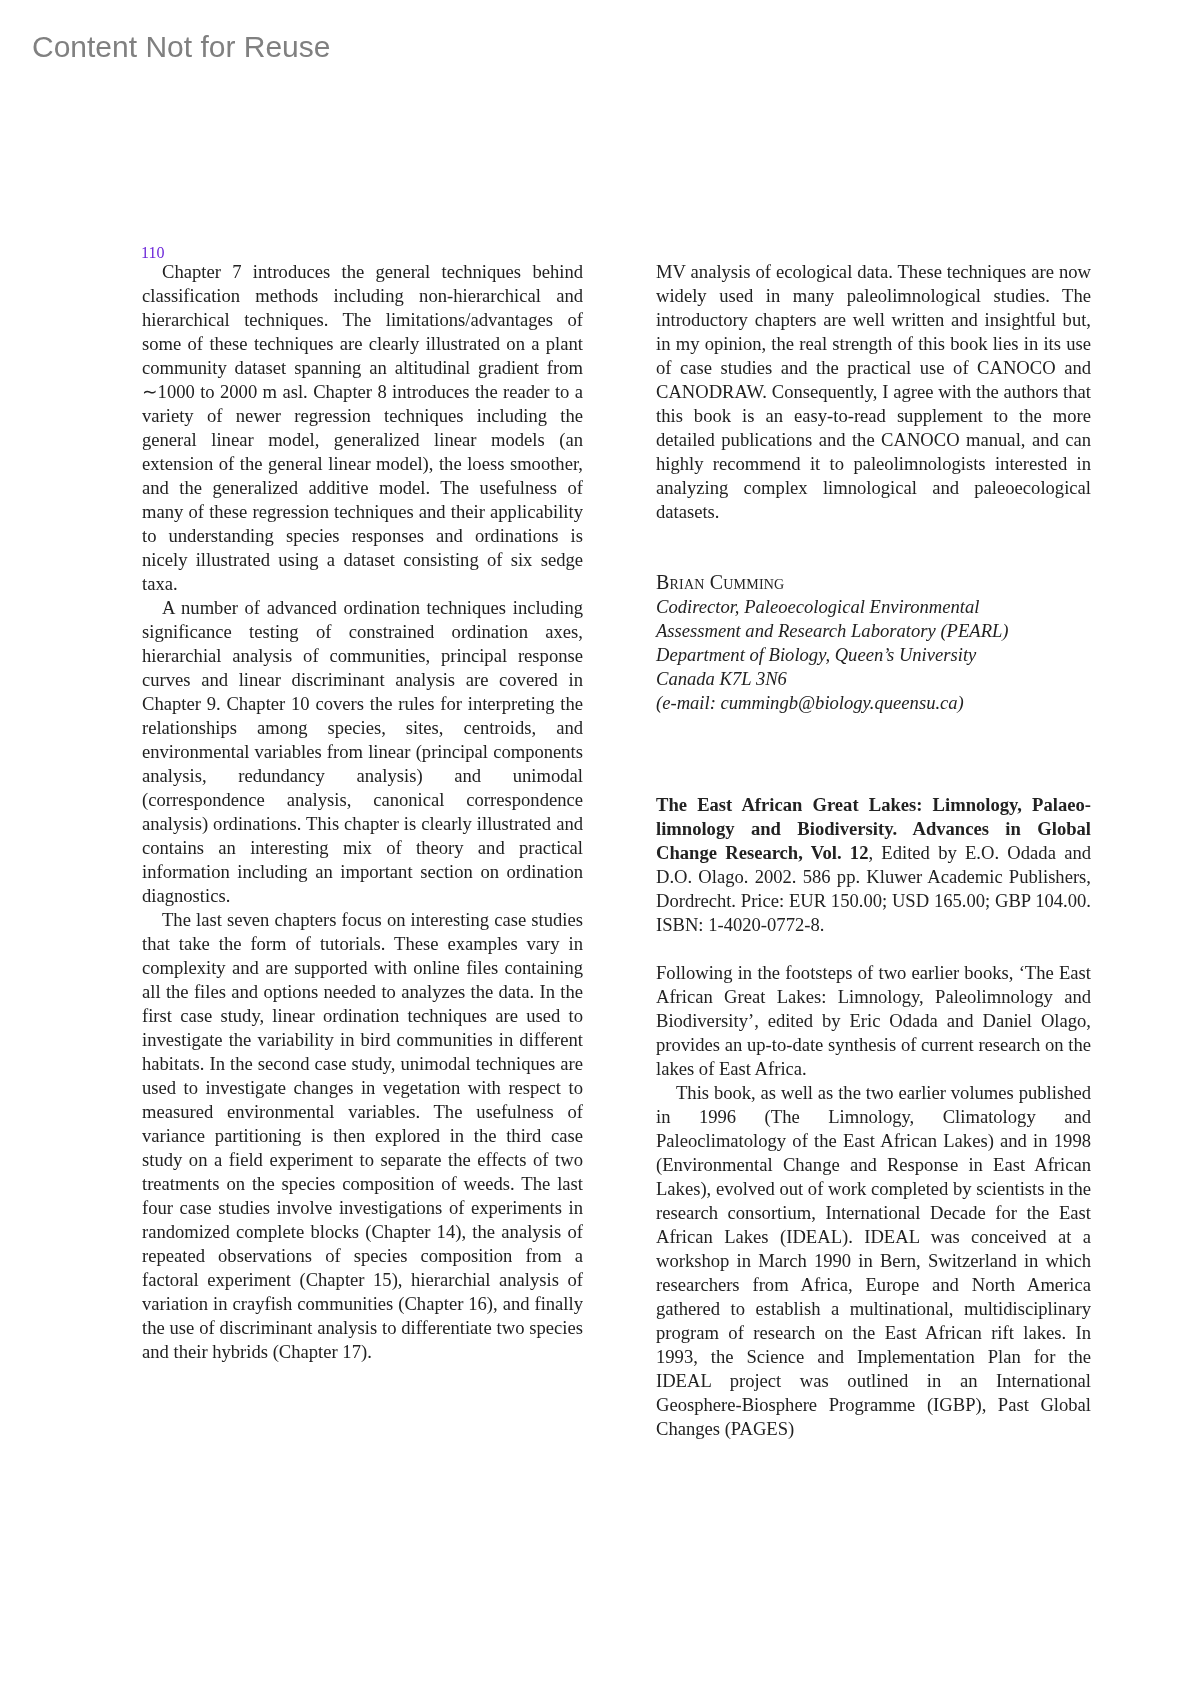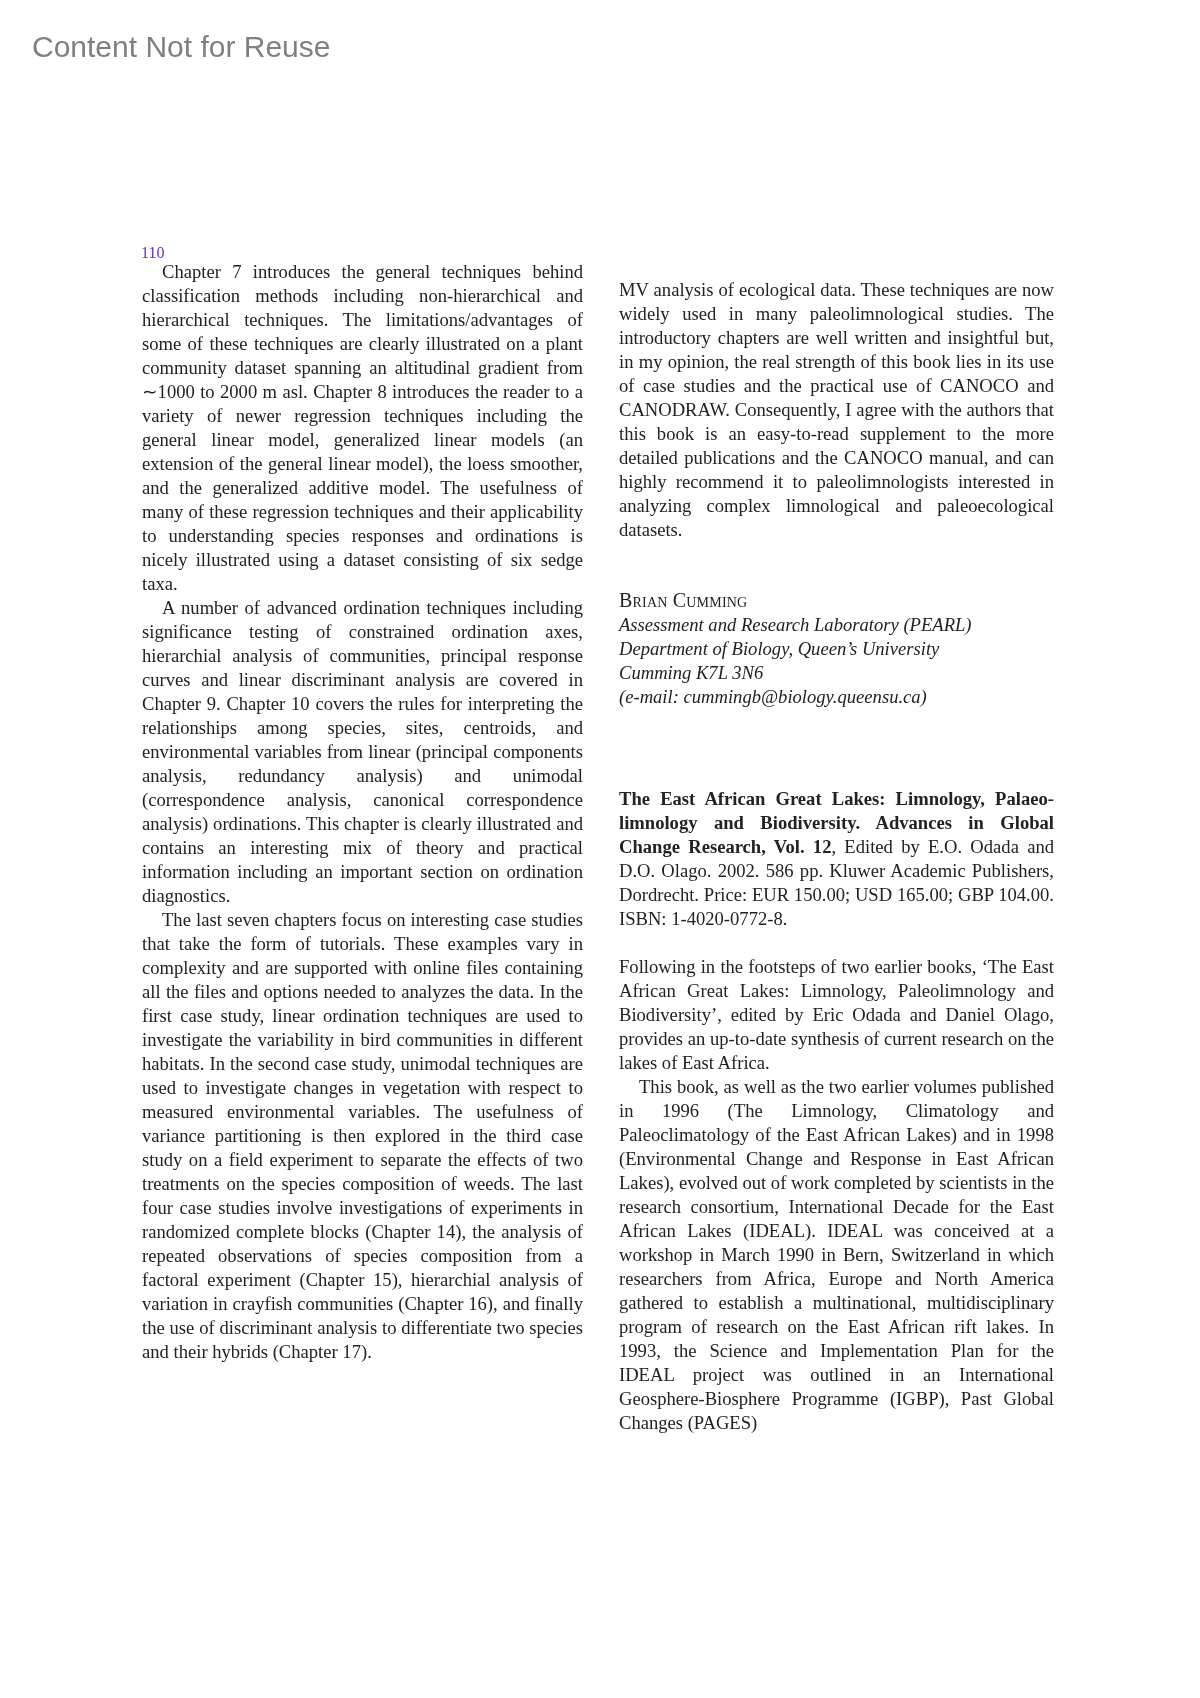--- a/index.html
+++ b/index.html
@@ -12,21 +12,21 @@
     .page-number {
       position: absolute; left: 141px; top: 212px;
       font-family: "Liberation Serif", serif; font-size: 16px; color: #6d28d9; margin-top: 32px;
     }
     .col {
       position: absolute; top: 260px;
       font-family: "Liberation Serif", serif; font-size: 18.6px; line-height: 24px;
       text-align: justify; hyphens: manual; color: #222;
     }
     .col-left { left: 142px; width: 441px; }
-    .col-right { left: 619px; width: 435px; margin-top: 18px; }
+    .col-right { left: 656px; width: 435px; }
     .col p { margin: 0; text-indent: 20px; }
     .col p.noindent { text-indent: 0; }
     .col em { font-style: italic; }
     .signature {
       margin-top: 46px;
     }
     .signature .name { font-variant: small-caps; font-size: 20px; letter-spacing: 0.2px; }
     .signature .aff { font-style: italic; display: block; }
     .review-head { margin-top: 78px; }
     .review-head p { text-indent: 0; }
@@ -44,23 +44,24 @@
   <p>Chapter 7 introduces the general techniques behind classification methods including non-hierarchical and hierarchical techniques. The limitations/advan­tages of some of these techniques are clearly illu­strated on a plant community dataset spanning an altitudinal gradient from ∼1000 to 2000 m asl. Chap­ter 8 introduces the reader to a variety of newer regression techniques including the general linear model, generalized linear models (an extension of the general linear model), the loess smoother, and the generalized additive model. The usefulness of many of these regression techniques and their applic­ability to understanding species responses and ordina­tions is nicely illustrated using a dataset consisting of six sedge taxa.</p>
   <p>A number of advanced ordination techniques including significance testing of constrained ordina­tion axes, hierarchial analysis of communities, princi­pal response curves and linear discriminant analysis are covered in Chapter 9. Chapter 10 covers the rules for interpreting the relationships among species, sites, centroids, and environmental variables from linear (principal components analysis, redundancy analysis) and unimodal (correspondence analysis, canonical correspondence analysis) ordinations. This chapter is clearly illustrated and contains an interesting mix of theory and practical information including an impor­tant section on ordination diagnostics.</p>
   <p>The last seven chapters focus on interesting case studies that take the form of tutorials. These examples vary in complexity and are supported with online files containing all the files and options needed to analyzes the data. In the first case study, linear ordina­tion techniques are used to investigate the variability in bird communities in different habitats. In the second case study, unimodal techniques are used to investigate changes in vegetation with respect to measured environmental variables. The usefulness of variance partitioning is then explored in the third case study on a field experiment to separate the effects of two treatments on the species composition of weeds. The last four case studies involve investigations of experiments in randomized complete blocks (Chapter 14), the analysis of repeated observations of species composition from a factoral experiment (Chapter 15), hierarchial analysis of variation in cray­fish communities (Chapter 16), and finally the use of discriminant analysis to differentiate two species and their hybrids (Chapter 17).</p>
 </div>
 
 <div class="col col-right">
   <p class="noindent">MV analysis of ecological data. These techniques are now widely used in many paleolimnological stu­dies. The introductory chapters are well written and insightful but, in my opinion, the real strength of this book lies in its use of case studies and the practical use of CANOCO and CANODRAW. Consequently, I agree with the authors that this book is an easy-to-read supplement to the more detailed publica­tions and the CANOCO manual, and can highly recommend it to paleolimnologists interested in analyzing complex limnological and paleoecological datasets.</p>
 
   <div class="signature">
     <span class="name">Brian Cumming</span>
+    <span class="aff">Codirector, Paleoecological Environmental</span>
     <span class="aff">Assessment and Research Laboratory (PEARL)</span>
     <span class="aff">Department of Biology, Queen’s University</span>
-    <span class="aff">Cumming K7L 3N6</span>
+    <span class="aff">Canada K7L 3N6</span>
     <span class="aff">(e-mail: cummingb@biology.queensu.ca)</span>
   </div>
 
   <div class="review-head">
     <p><b>The East African Great Lakes: Limnology, Palaeo­limnology and Biodiversity. Advances in Global Change Research, Vol. 12</b><span>, Edited by E.O. Odada and D.O. Olago. 2002. 586 pp. Kluwer Academic Publishers, Dordrecht. Price: EUR 150.00; USD 165.00; GBP 104.00. ISBN: 1-4020-0772-8.</span></p>
   </div>
 
   <div class="review-body">
     <p class="noindent">Following in the footsteps of two earlier books, ‘The East African Great Lakes: Limnology, Paleolimnol­ogy and Biodiversity’, edited by Eric Odada and Daniel Olago, provides an up-to-date synthesis of current research on the lakes of East Africa.</p>
     <p>This book, as well as the two earlier volumes pub­lished in 1996 (The Limnology, Climatology and Paleoclimatology of the East African Lakes) and in 1998 (Environmental Change and Response in East African Lakes), evolved out of work completed by scientists in the research consortium, International Decade for the East African Lakes (IDEAL). IDEAL was conceived at a workshop in March 1990 in Bern, Switzerland in which researchers from Africa, Europe and North America gathered to establish a multi­national, multidisciplinary program of research on the East African rift lakes. In 1993, the Science and Implementation Plan for the IDEAL project was outlined in an International Geosphere-Biosphere Programme (IGBP), Past Global Changes (PAGES)</p>

